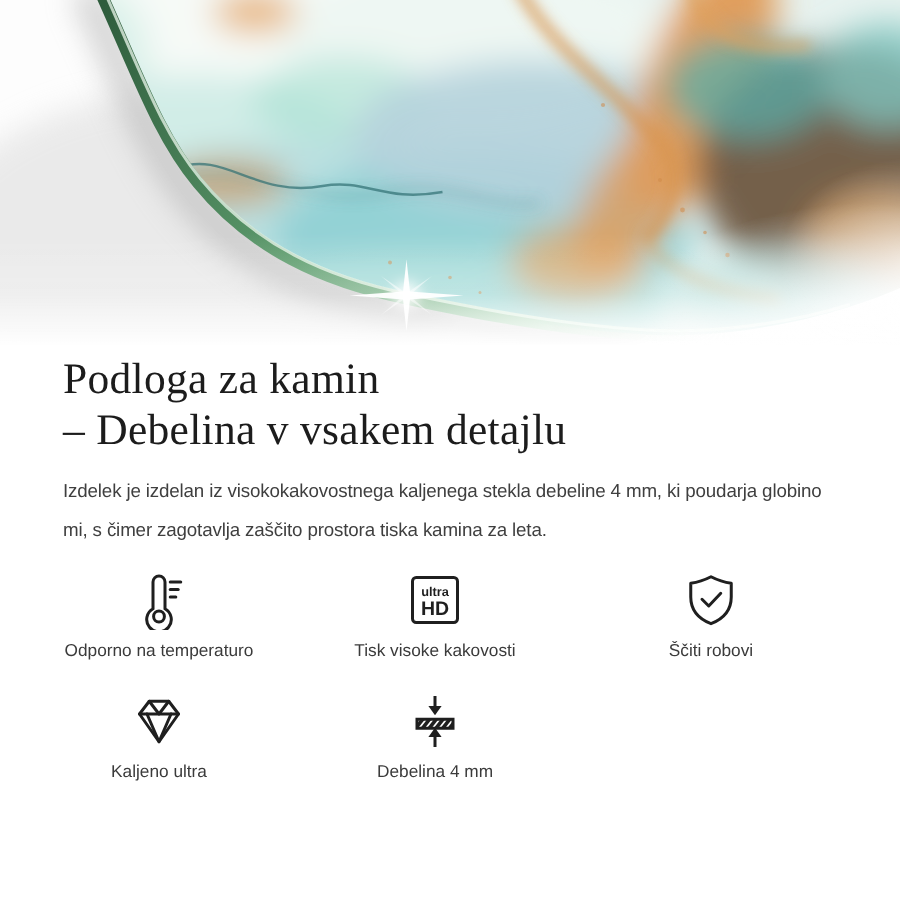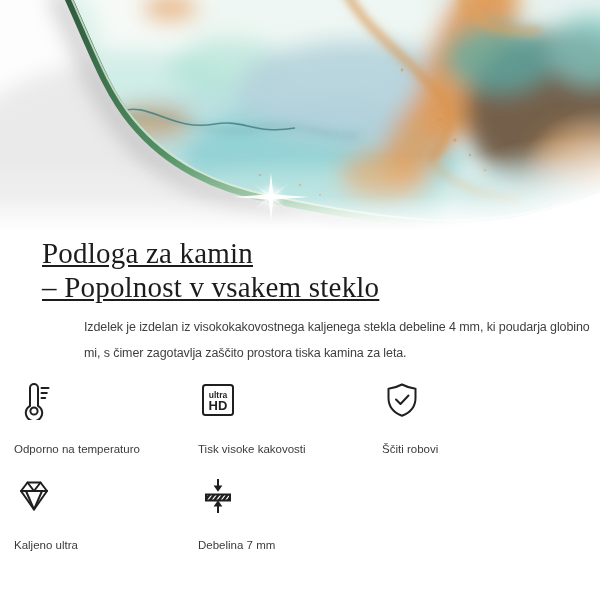--- a/index.html
+++ b/index.html
@@ -4,33 +4,33 @@
 <style>
   html,body{margin:0;padding:0;}
   body{
     width:600px;height:600px;overflow:hidden;background:#ffffff;
     font-family:"Liberation Sans",sans-serif;color:#3f3f3f;
   }
   .hero{width:600px;height:230px;position:relative;display:block;}
   .hero svg{display:block;}
   h1{
     font-family:"Liberation Serif",serif;font-weight:400;color:#1c1c1c;
-    font-size:29px;line-height:34px;margin:6px 12px 0 42px;letter-spacing:.2px;text-decoration:underline;
+    font-size:29px;line-height:34px;margin:6px 12px 0 42px;letter-spacing:.2px;
   }
   h1 span{display:block;}
   .desc{margin:10px 0 0 42px;font-size:12.5px;line-height:26px;color:#3f3f3f;letter-spacing:-.1px;}
-  .desc span{display:block;white-space:nowrap;margin-left:42px;}
+  .desc span{display:block;white-space:nowrap;}
   .features{
     display:grid;grid-template-columns:repeat(3,1fr);
     margin:14px 34px 0 14px;row-gap:20px;
   }
-  .feature{display:flex;flex-direction:column;}
+  .feature{display:flex;flex-direction:column;align-items:center;}
   .feature .icon{width:40px;height:40px;display:block;}
   .feature .icon svg{width:40px;height:40px;display:block;}
-  .feature-label{margin-top:22px;font-size:11.5px;line-height:14px;color:#3b3b3b;}
+  .feature-label{margin-top:7px;font-size:11.5px;line-height:14px;color:#3b3b3b;}
   .ic{stroke:#1f1f1f;stroke-width:2;fill:none;}
   .ic-round{stroke-linecap:round;stroke-linejoin:round;}
   .ic-fill{fill:#1f1f1f;stroke:none;}
   .hd-small{font-family:"Liberation Sans",sans-serif;font-size:8.5px;font-weight:600;fill:#1f1f1f;}
   .hd-big{font-family:"Liberation Sans",sans-serif;font-size:13px;font-weight:700;fill:#1f1f1f;}
 </style>
 </head>
 <body>
 
 <div class="hero">
@@ -123,21 +123,21 @@
       <polygon points="233,197 271,194.2 309,197 271,199.8" fill="#ffffff" opacity="0.95"></polygon>
       <polygon points="271,173 273.6,197 271,221 268.4,197" fill="#ffffff" opacity="0.95"></polygon>
       <polygon points="254,184 271,195.5 288,210 271,198.5" fill="#ffffff" opacity="0.5"></polygon>
       <polygon points="288,184 271,195.5 254,210 271,198.5" fill="#ffffff" opacity="0.5"></polygon>
     </g>
   </svg>
 </div>
 
 <h1>
   <span>Podloga za kamin</span>
-  <span>– Popolnost v vsakem steklo</span>
+  <span>– Debelina v vsakem detajlu</span>
 </h1>
 
 <p class="desc">
   <span>Izdelek je izdelan iz visokokakovostnega kaljenega stekla debeline 4 mm, ki poudarja globino</span>
   <span>mi, s čimer zagotavlja zaščito prostora tiska kamina za leta.</span>
 </p>
 
 <div class="features">
 
   <div class="feature">
@@ -207,16 +207,16 @@
           <line x1="19.5" y1="26" x2="26.5" y2="17"></line>
           <line x1="24" y1="26" x2="31" y2="17"></line>
           <line x1="28.5" y1="26" x2="35.5" y2="17"></line>
         </g>
         <line class="ic" x1="20" y1="3" x2="20" y2="10" stroke-width="2.4"></line>
         <polygon class="ic-fill" points="15.6,9.6 24.4,9.6 20,15.8"></polygon>
         <line class="ic" x1="20" y1="37" x2="20" y2="30" stroke-width="2.4"></line>
         <polygon class="ic-fill" points="15.6,30.4 24.4,30.4 20,24.2"></polygon>
       </svg>
     </span>
-    <span class="feature-label">Debelina 7 mm</span>
+    <span class="feature-label">Debelina 4 mm</span>
   </div>
 
 </div>
 
 </body></html>

